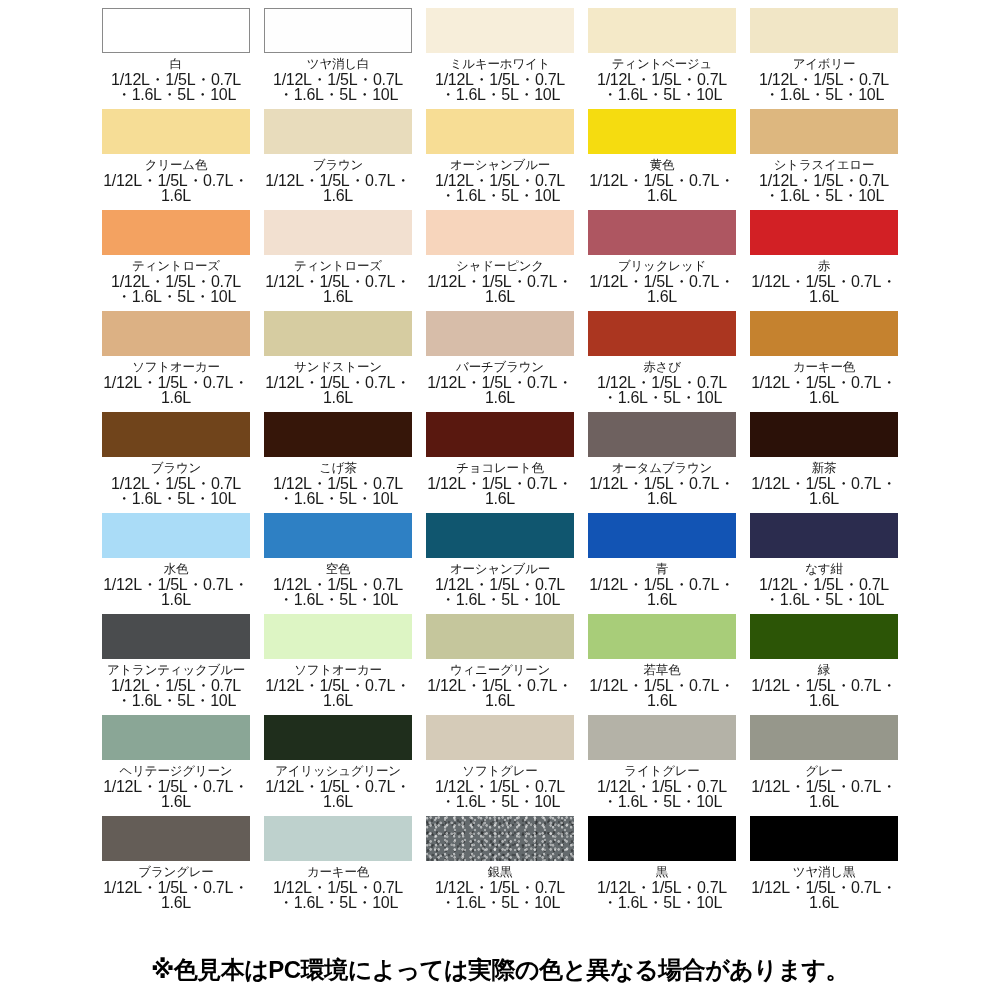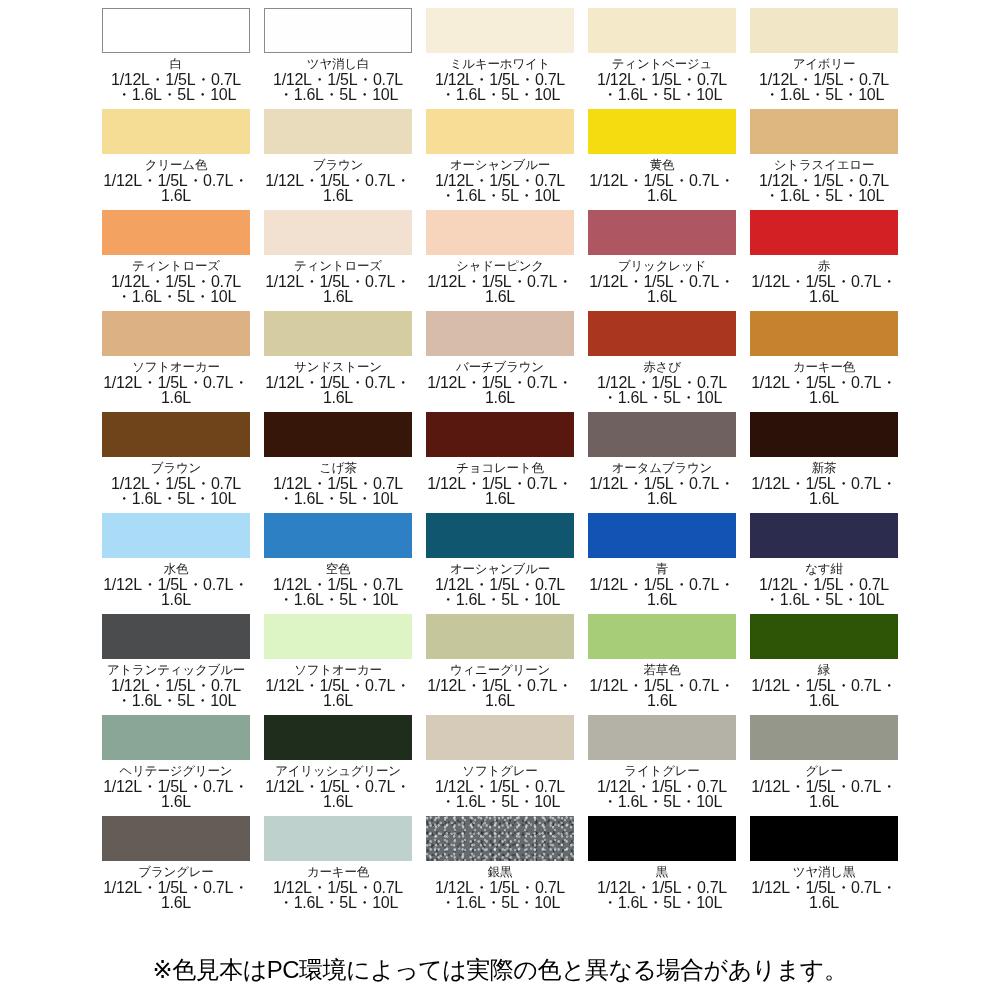--- a/index.html
+++ b/index.html
@@ -76,21 +76,21 @@
     letter-spacing: -0.3px;
     white-space: pre-line;
   }
   .footer-note {
     position: absolute;
     left: 0;
     right: 0;
     bottom: 14px;
     text-align: center;
     font-size: 24px;
-    font-weight: normal;
+    font-weight: bold;
     letter-spacing: -0.5px;
     color: #000000;
   }
 </style>
 </head>
 <body>
 
 <div id="chart-root">
   <div class="swatch-grid">
       <div class="swatch-cell">

